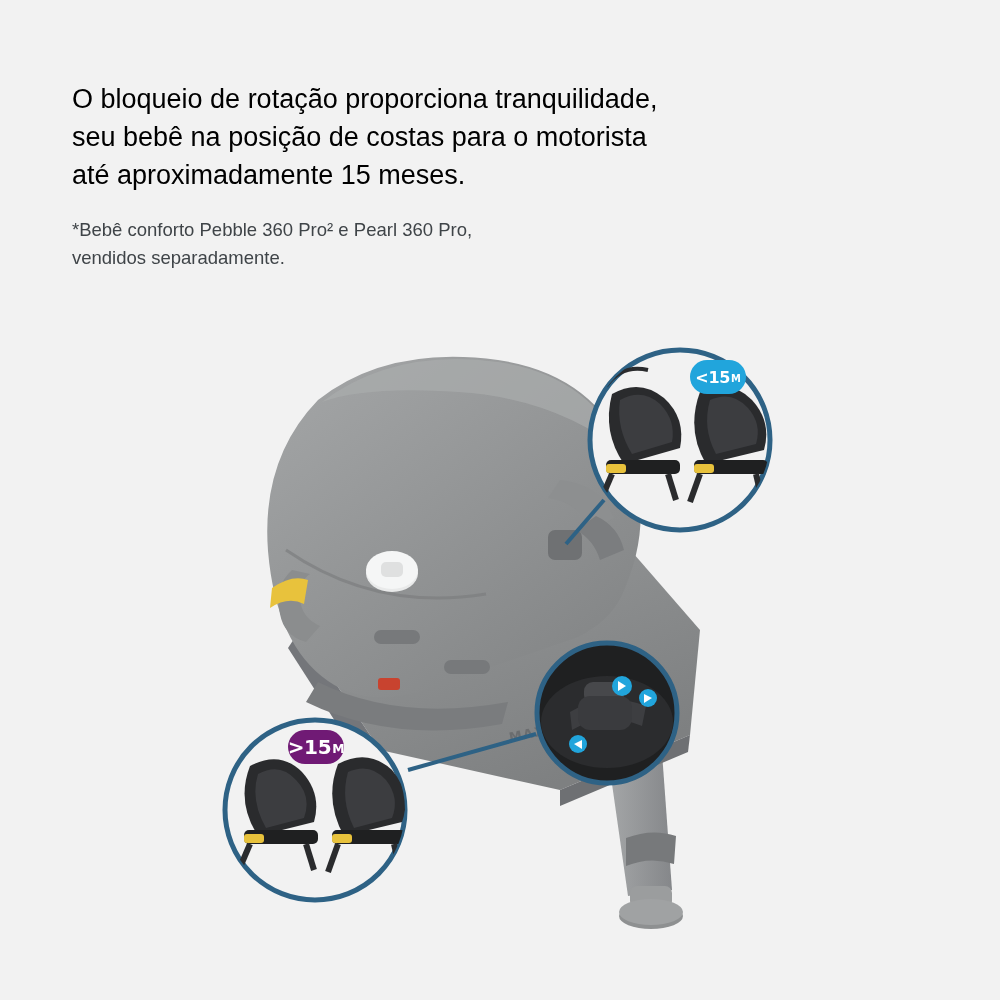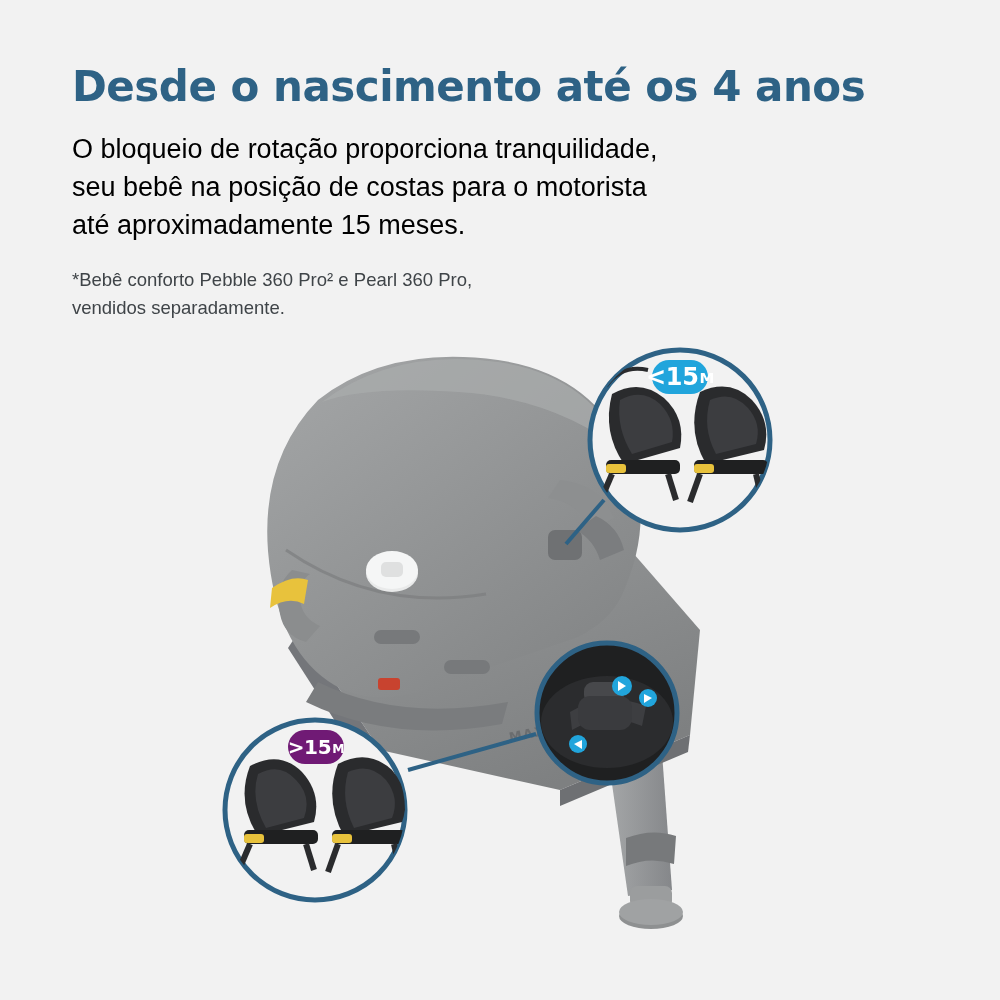--- a/index.html
+++ b/index.html
@@ -93,41 +93,40 @@
     position: relative;
     top: 1px;
   }
   .badge-blue {
     background: #21a5dc;
   }
   .badge-dark {
     background: #701a75;
   }
   #badge-under {
-    left: 652px;
+    left: 690px;
     top: 30px;
     width: 56px;
     height: 34px;
-    font-size: 24px;
+    font-size: 16px;
   }
   #badge-over {
     left: 288px;
     top: 400px;
     width: 56px;
     height: 34px;
     font-size: 20px;
   }
 </style>
 </head>
 <body>
 
 <div class="page">
 
   <div class="text-block">
-    <h1 class="headline">Desde o nascimento até os 4 anos</h1>
     <p class="subhead">O bloqueio de rotação proporciona tranquilidade,
 seu bebê na posição de costas para o motorista
 até aproximadamente 15 meses.</p>
     <p class="footnote">*Bebê conforto Pebble 360 Pro² e Pearl 360 Pro,
  vendidos separadamente.</p>
   </div>
 
   <div class="illustration">
     <svg width="1000" height="640" viewBox="0 0 1000 640" xmlns="http://www.w3.org/2000/svg" aria-hidden="true">
       <defs>

